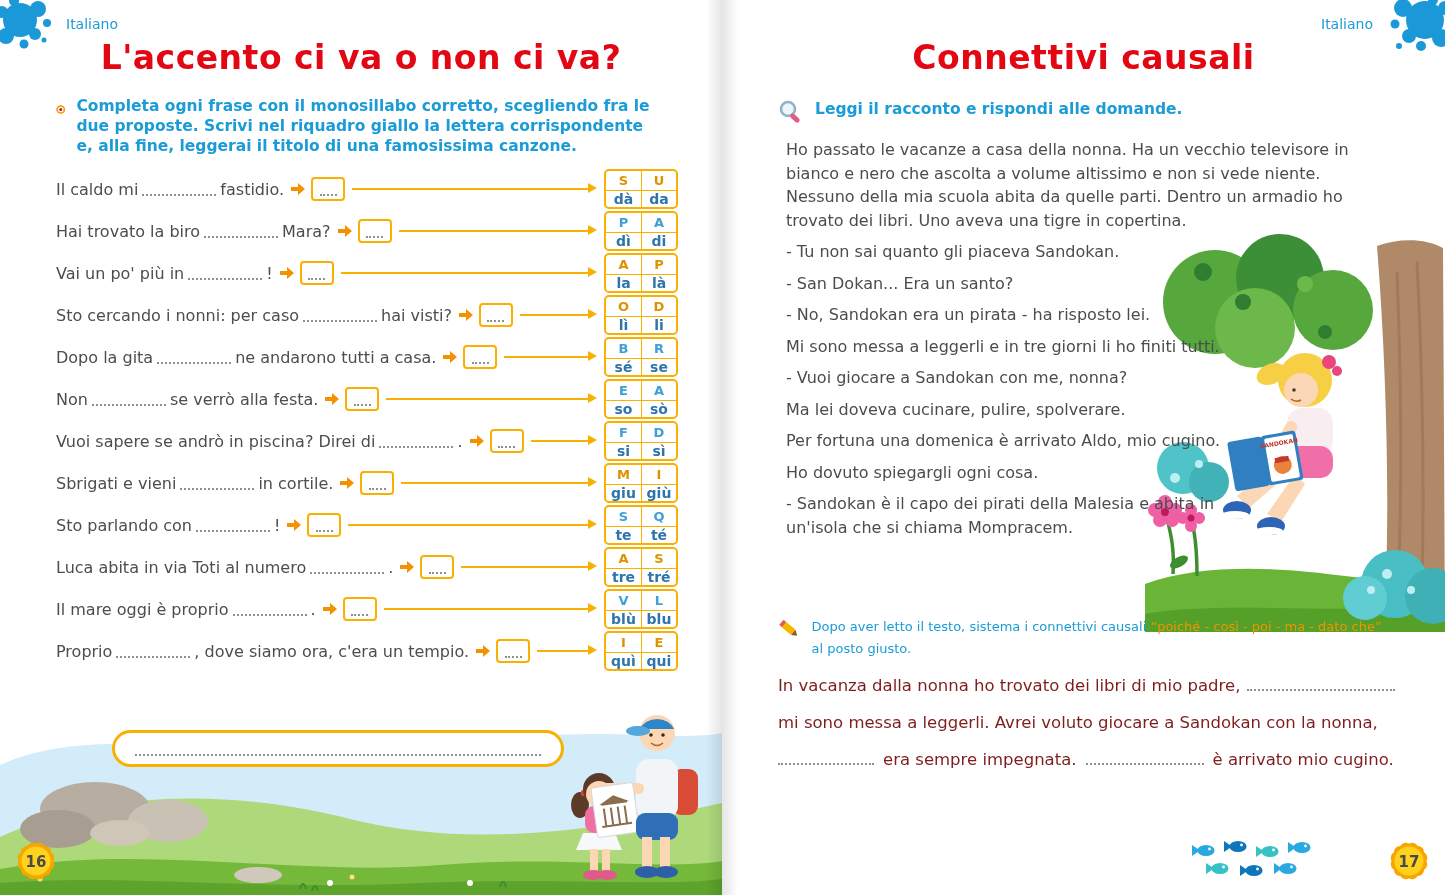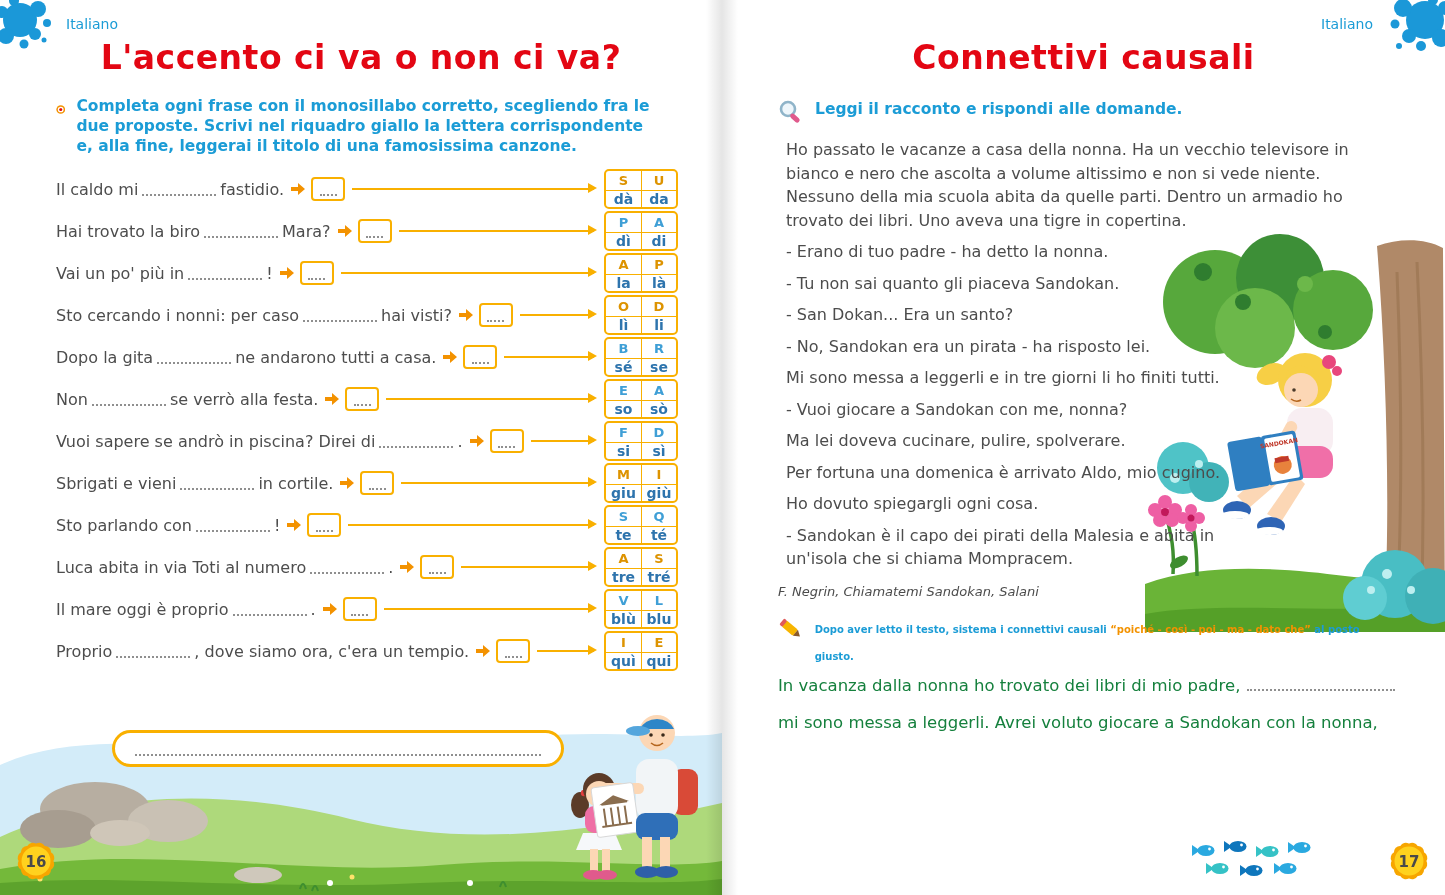--- a/index.html
+++ b/index.html
@@ -58,23 +58,23 @@
   .sun.br{right:12px;bottom:10px;}
 
   
   .passage{position:absolute;left:56px;top:130px;right:50px;font-size:16px;line-height:23.5px;color:#4c4c4c;z-index:2;}
   .passage p{margin:8px;}
   .illu-spacer{float:right;width:148px;height:318px;}
   .citation{font-size:13px;font-style:italic;margin-top:9px;color:#4c4c4c;}
   .illu-right{position:absolute;right:0;top:232px;width:300px;height:400px;z-index:1;}
 
   .ex2{position:absolute;left:56px;top:616px;right:50px;z-index:2;display:flex;gap:11px;align-items:flex-start;}
-  .ex2 .itxt{font-size:10px;font-weight:bold;color:#1b9cd6;line-height:27px;}
-
-  .fill{position:absolute;left:56px;top:676px;right:50px;font-size:16.5px;color:#15803d;z-index:2;}
+  .ex2 .itxt{font-size:13px;font-weight:normal;color:#1b9cd6;line-height:22px;}
+
+  .fill{position:absolute;left:56px;top:676px;right:50px;font-size:16.5px;color:#7f1d1d;z-index:2;}
   .fill-line{display:flex;align-items:baseline;height:37px;white-space:nowrap;}
   .fill-line .blank{height:12px;}
   .blank.lead{width:96px;margin-right:9px;}
   .blank.mid{width:118px;margin:0 9px;}
   .blank.grow{flex:1;margin-left:7px;}
 
   .fish-group{position:absolute;right:126px;bottom:16px;width:128px;height:40px;z-index:3;}
   .fish{position:absolute;}
 </style>
 </head>
@@ -432,31 +432,29 @@
       <svg width="26" height="26" viewBox="0 0 26 26">
         <circle cx="10" cy="10" r="7" fill="#eef6fb" stroke="#8fb4c9" stroke-width="2.6"></circle>
         <rect x="14.5" y="13.5" width="11" height="5" rx="2.5" fill="#e05a8c" transform="rotate(42 14.5 13.5)"></rect>
       </svg>
       <div class="itxt">Leggi il racconto e rispondi alle domande.</div>
     </div>
 
     <div class="passage">
       <p>Ho passato le vacanze a casa della nonna. Ha un vecchio televisore in bianco e nero che ascolta a volume altissimo e non si vede niente. Nessuno della mia scuola abita da quelle parti. Dentro un armadio ho trovato dei libri. Uno aveva una tigre in copertina.</p>
       <div class="illu-spacer"></div>
-      <p>- Erano di tuo padre - ha detto la nonna.</p>
       <p>- Tu non sai quanto gli piaceva Sandokan.</p>
       <p>- San Dokan... Era un santo?</p>
       <p>- No, Sandokan era un pirata - ha risposto lei.</p>
       <p>Mi sono messa a leggerli e in tre giorni li ho finiti tutti.</p>
       <p>- Vuoi giocare a Sandokan con me, nonna?</p>
       <p>Ma lei doveva cucinare, pulire, spolverare.</p>
       <p>Per fortuna una domenica è arrivato Aldo, mio cugino.</p>
       <p>Ho dovuto spiegargli ogni cosa.</p>
       <p>- Sandokan è il capo dei pirati della Malesia e abita in un'isola che si chiama Mompracem.</p>
-      <div class="citation">F. Negrin, Chiamatemi Sandokan, Salani</div>
     </div>
 
     <svg class="illu-right" viewBox="0 0 300 400">
       <path d="M232,14 C254,6 280,6 298,16 L300,400 L238,400 C246,300 242,140 232,14 Z" fill="#b08968"></path>
       <path d="M252,40 C256,140 258,260 252,380 M272,30 C278,150 280,270 276,390" stroke="#97714f" stroke-width="3" fill="none" opacity=".6"></path>
       <circle cx="70" cy="70" r="52" fill="#57a83c"></circle>
       <circle cx="135" cy="46" r="44" fill="#3d8f37"></circle>
       <circle cx="188" cy="78" r="40" fill="#57a83c"></circle>
       <circle cx="110" cy="96" r="40" fill="#6cb84a"></circle>
       <circle cx="58" cy="40" r="9" fill="#2f7d2f"></circle>
@@ -531,20 +529,26 @@
     </div>
 
     <div class="fill">
       <div class="fill-line">
         <span>In vacanza dalla nonna ho trovato dei libri di mio padre,</span>
         <span class="blank grow"></span>
       </div>
       <div class="fill-line">
         <span>mi sono messa a leggerli. Avrei voluto giocare a Sandokan con la nonna,</span>
       </div>
+      <div class="fill-line">
+        <span class="blank lead"></span>
+        <span>era sempre impegnata.</span>
+        <span class="blank mid"></span>
+        <span>è arrivato mio cugino.</span>
+      </div>
     </div>
 
     <div class="fish-group">
       <svg class="fish" style="left:0;top:4px" width="24" height="15" viewBox="0 0 24 15">
           <g fill="#2aa9e0">
             <polygon points="1,2 1,13 9,7.5"></polygon>
             <ellipse cx="15" cy="7.5" rx="8.5" ry="5.6"></ellipse>
           </g>
           <circle cx="18.5" cy="6" r="1.4" fill="#fff"></circle>
         </svg>

